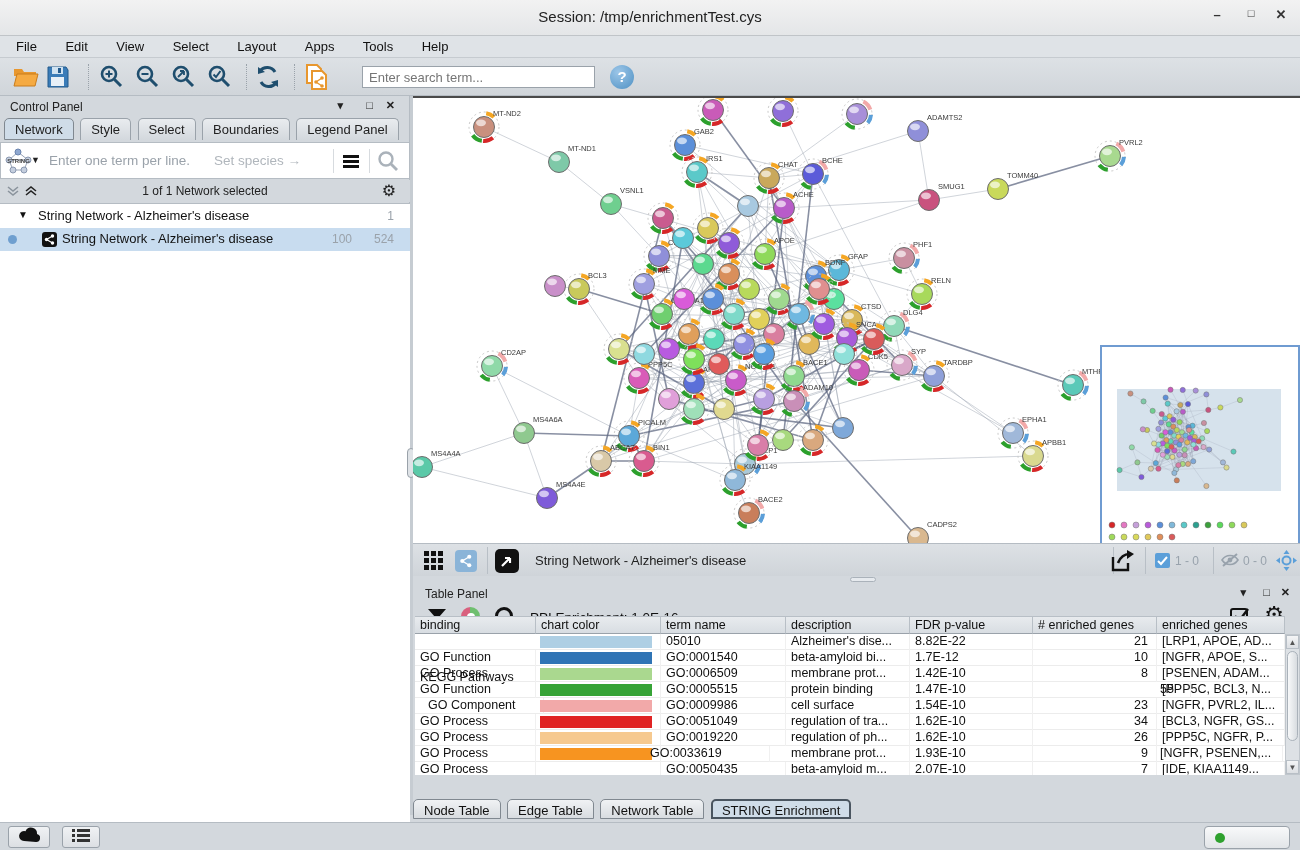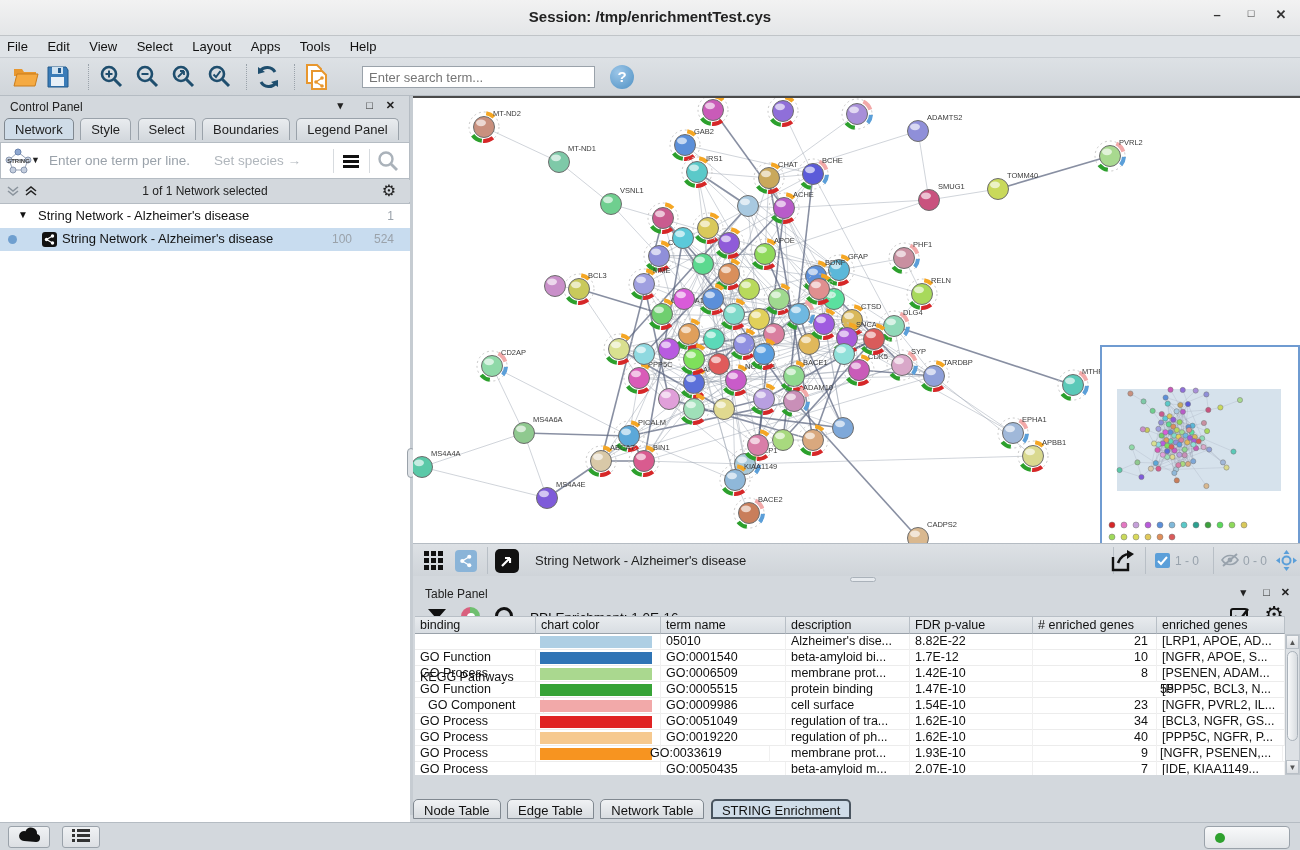--- a/index.html
+++ b/index.html
@@ -4,28 +4,28 @@
 <style>
   html,body{margin:0;padding:0;width:1300px;height:850px;overflow:hidden;
     font-family:"Liberation Sans",sans-serif;background:#d3d8dd;}
   *{box-sizing:border-box;}
   .abs{position:absolute;}
 
   
   #titlebar{position:absolute;left:0;top:0;width:1300px;height:36px;
     background:linear-gradient(#f2f2f2,#e4e6e8);border-bottom:1px solid #c0c4c8;}
   #title-text{position:absolute;left:0;right:0;top:8px;text-align:center;
-    font-weight:bold;font-size:15px;color:#222;}
+    font-weight:normal;font-size:15px;color:#222;}
   .winbtn{position:absolute;top:7px;width:26px;height:20px;text-align:center;
     font-size:13px;color:#333;font-weight:bold;cursor:default;}
 
   
   #menubar{position:absolute;left:0;top:36px;width:1300px;height:22px;
     background:#dfe3e7;border-bottom:1px solid #c6cbd0;}
-  .menu-item{display:inline-block;padding:3px 8px 0 7px;font-size:13px;color:#111;}
+  .menu-item{display:inline-block;padding:3px 8px 0 16px;font-size:13px;color:#111;}
 
   
   #toolbar{position:absolute;left:0;top:58px;width:1300px;height:38px;
     background:linear-gradient(#dde1e5,#d0d5da);border-bottom:1px solid #b5bcc3;}
   .tbtn{position:absolute;top:5px;width:28px;height:28px;display:flex;
     align-items:center;justify-content:center;}
   .tsep{position:absolute;top:6px;width:1px;height:26px;
     border-left:1px dotted #9aa2aa;}
   #search-input{position:absolute;left:362px;top:8px;width:233px;height:22px;
     border:1px solid #9aa2aa;background:#fff;font-size:13px;padding:0 6px;
@@ -1738,21 +1738,21 @@
         <div class="tcell" style="left: 742px; width: 128px;">[BCL3, NGFR, GS...</div>
       </div>
       <div class="trow" style="top: 96px;">
         <div class="tcell" style="left: 0px; width: 121px;">GO Process</div>
         <div class="tcell" style="left: 121px; width: 125px;">
           <div class="swatch" style="background: rgb(246, 201, 143);"></div>
         </div>
         <div class="tcell" style="left: 246px; width: 125px;">GO:0019220</div>
         <div class="tcell" style="left: 371px; width: 124px;">regulation of ph...</div>
         <div class="tcell" style="left: 495px; width: 123px;">1.62E-10</div>
-        <div class="tcell" style="left: 618px; width: 124px; text-align: right; padding-right: 8px;">40</div>
+        <div class="tcell" style="left: 618px; width: 124px; text-align: right; padding-right: 8px;">26</div>
         <div class="tcell" style="left: 742px; width: 128px;">[PPP5C, NGFR, P...</div>
       </div>
       <div class="trow" style="top: 112px;">
         <div class="tcell" style="left: 0px; width: 121px;">GO Process</div>
         <div class="tcell" style="left: 121px; width: 125px;">
           <div class="swatch" style="background: rgb(247, 148, 32);"></div>
         </div>
         <div class="tcell" style="left: 230px; width: 125px;">GO:0033619</div>
         <div class="tcell" style="left: 371px; width: 124px;">membrane prot...</div>
         <div class="tcell" style="left: 495px; width: 123px;">1.93E-10</div>

